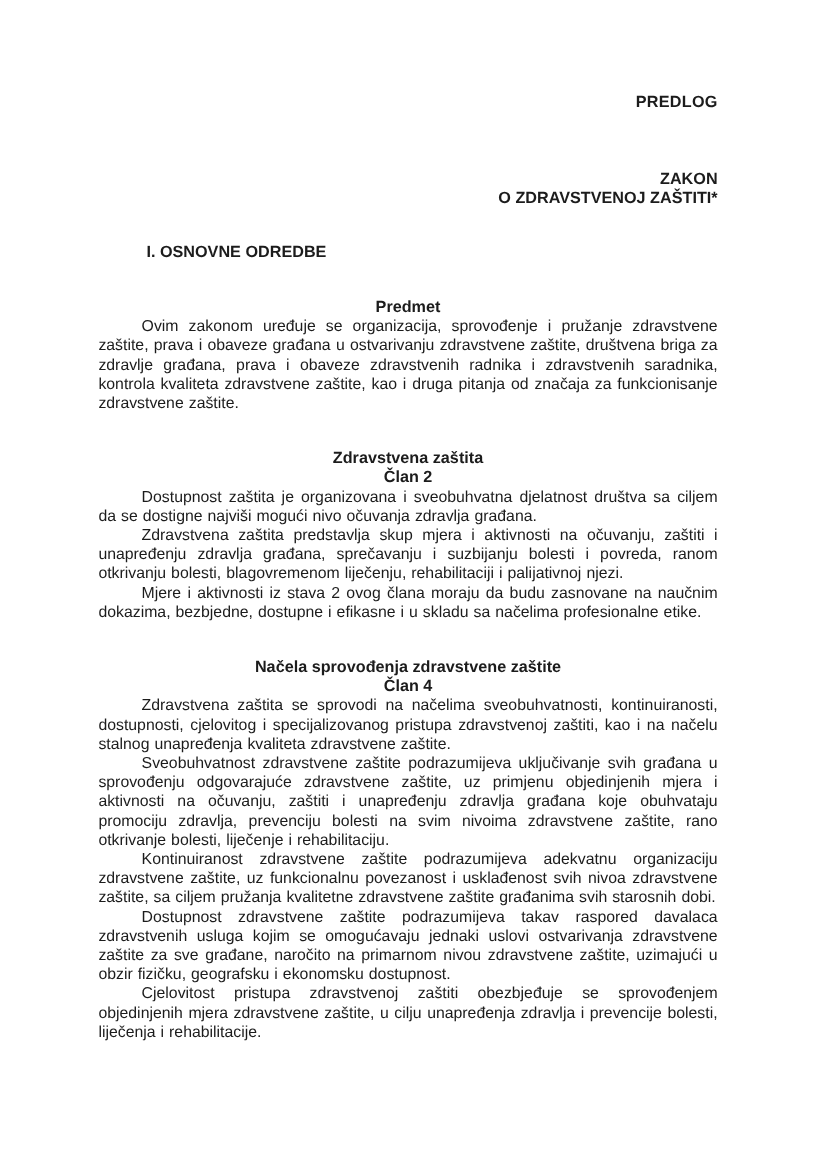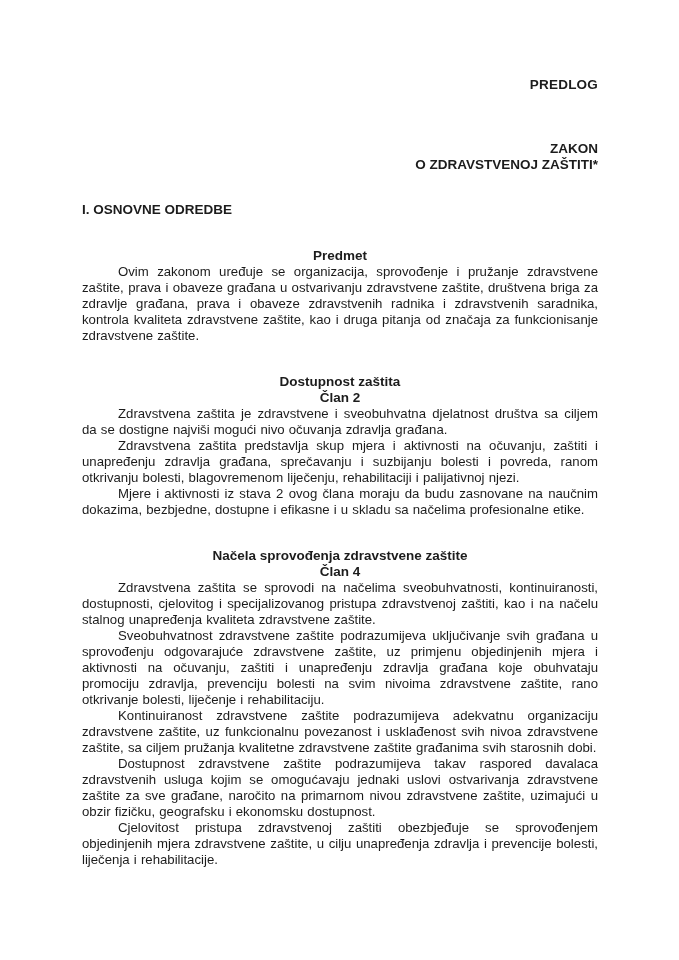--- a/index.html
+++ b/index.html
@@ -34,20 +34,21 @@
     font-weight: bold;
     font-size: 13.5px;
     line-height: 16px;
   }
   .chapter-heading {
     margin-top: 29px;
     text-align: left;
     font-weight: bold;
     font-size: 13.5px;
     line-height: 16px;
+    margin-left: 40px;
   }
   .section {
     margin-top: 30px;
   }
   .section-heading,
   .article-number {
     text-align: center;
     font-weight: bold;
     font-size: 13.5px;
     line-height: 16px;
@@ -73,23 +74,23 @@
   </div>
 
   <div class="chapter-heading">I. OSNOVNE ODREDBE</div>
 
   <div id="sections">
       <div class="section">
         <div class="section-heading">Predmet</div>
         <p>Ovim zakonom uređuje se organizacija, sprovođenje i pružanje zdravstvene zaštite, prava i obaveze građana u ostvarivanju zdravstvene zaštite, društvena briga za zdravlje građana, prava i obaveze zdravstvenih radnika i zdravstvenih saradnika, kontrola kvaliteta zdravstvene zaštite, kao i druga pitanja od značaja za funkcionisanje zdravstvene zaštite.</p>
       </div>
       <div class="section">
-        <div class="section-heading">Dostupnost zaštita</div>
+        <div class="section-heading">Zdravstvena zaštita</div>
         <div class="article-number">Član 2</div>
-        <p>Zdravstvena zaštita je zdravstvene i sveobuhvatna djelatnost društva sa ciljem da se dostigne najviši mogući nivo očuvanja zdravlja građana.</p>
+        <p>Dostupnost zaštita je organizovana i sveobuhvatna djelatnost društva sa ciljem da se dostigne najviši mogući nivo očuvanja zdravlja građana.</p>
         <p>Zdravstvena zaštita predstavlja skup mjera i aktivnosti na očuvanju, zaštiti i unapređenju zdravlja građana, sprečavanju i suzbijanju bolesti i povreda, ranom otkrivanju bolesti, blagovremenom liječenju, rehabilitaciji i palijativnoj njezi.</p>
         <p>Mjere i aktivnosti iz stava 2 ovog člana moraju da budu zasnovane na naučnim dokazima, bezbjedne, dostupne i efikasne i u skladu sa načelima profesionalne etike.</p>
       </div>
       <div class="section">
         <div class="section-heading">Načela sprovođenja zdravstvene zaštite</div>
         <div class="article-number">Član 4</div>
         <p>Zdravstvena zaštita se sprovodi na načelima sveobuhvatnosti, kontinuiranosti, dostupnosti, cjelovitog i specijalizovanog pristupa zdravstvenoj zaštiti, kao i na načelu stalnog unapređenja kvaliteta zdravstvene zaštite.</p>
         <p>Sveobuhvatnost zdravstvene zaštite podrazumijeva uključivanje svih građana u sprovođenju odgovarajuće zdravstvene zaštite, uz primjenu objedinjenih mjera i aktivnosti na očuvanju, zaštiti i unapređenju zdravlja građana koje obuhvataju promociju zdravlja, prevenciju bolesti na svim nivoima zdravstvene zaštite, rano otkrivanje bolesti, liječenje i rehabilitaciju.</p>
         <p>Kontinuiranost zdravstvene zaštite podrazumijeva adekvatnu organizaciju zdravstvene zaštite, uz funkcionalnu povezanost i usklađenost svih nivoa zdravstvene zaštite, sa ciljem pružanja kvalitetne zdravstvene zaštite građanima svih starosnih dobi.</p>
         <p>Dostupnost zdravstvene zaštite podrazumijeva takav raspored davalaca zdravstvenih usluga kojim se omogućavaju jednaki uslovi ostvarivanja zdravstvene zaštite za sve građane, naročito na primarnom nivou zdravstvene zaštite, uzimajući u obzir fizičku, geografsku i ekonomsku dostupnost.</p>

